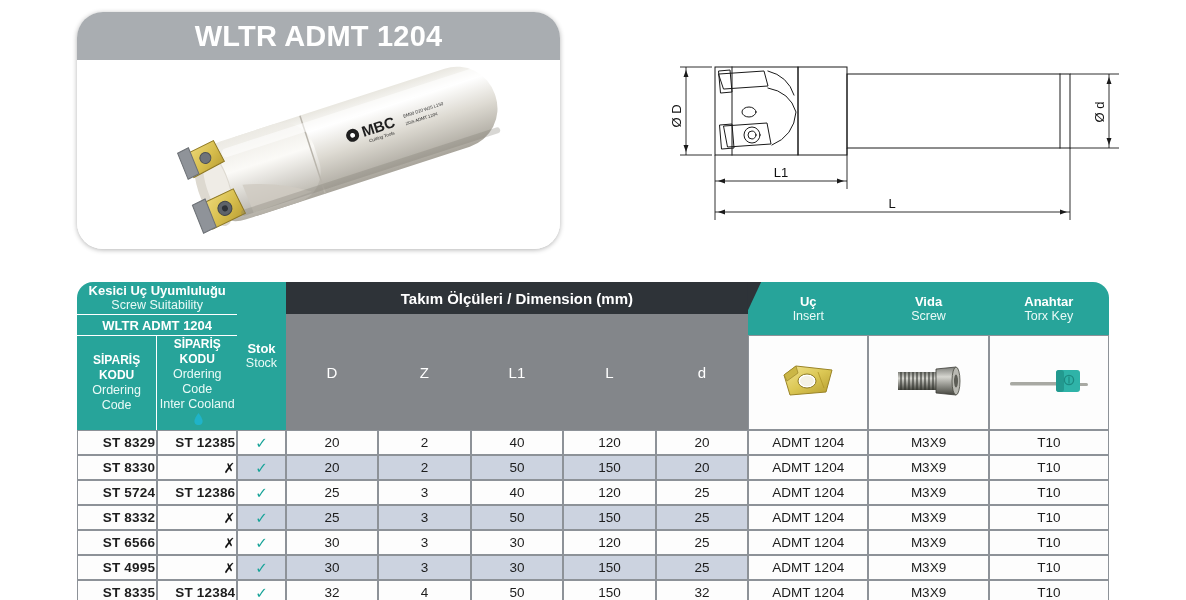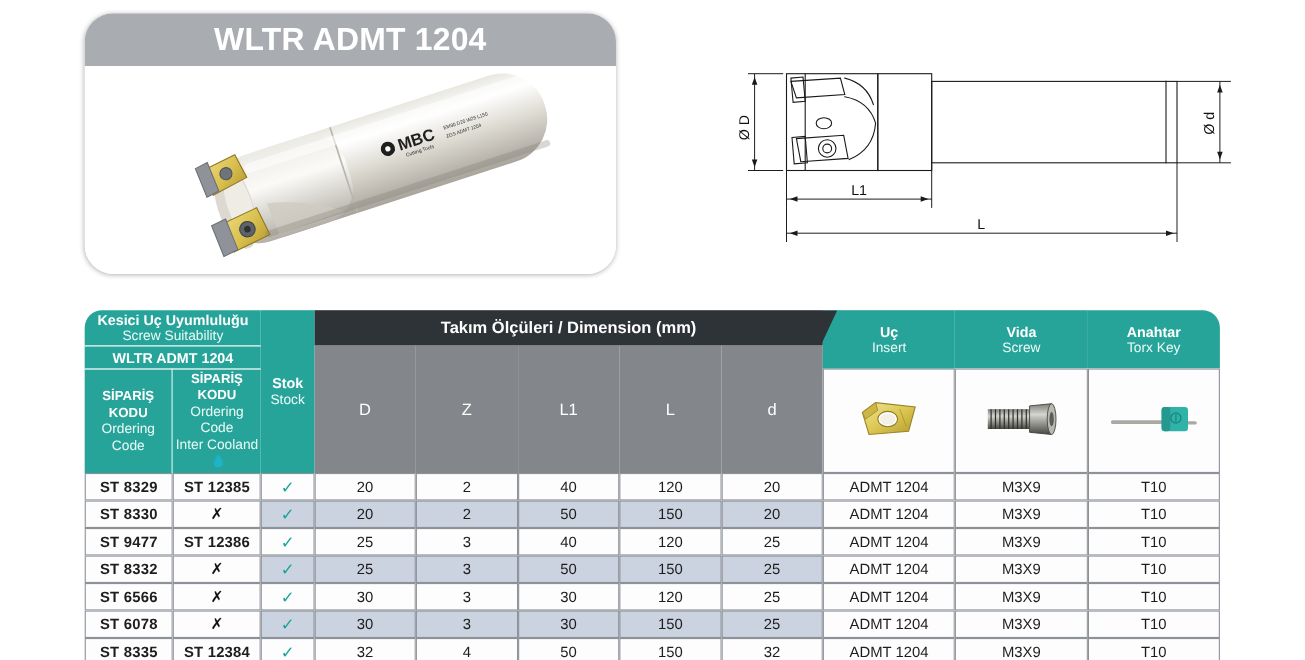--- a/index.html
+++ b/index.html
@@ -55,21 +55,21 @@
 
   
   td.cell{
     border:1px solid #8d9298;
     text-align:center;vertical-align:middle;
     height:21px;font-size:13.5px;color:#1d1d1d;
     background:#fdfdfd;
   }
   tr.alt td.cell{background:#ccd3e0;}
   tr.alt td.cell.plain{background:#fdfdfd;}
-  td.cell.code{font-weight:bold;letter-spacing:.2px;}
+  td.cell.code{font-weight:bold;letter-spacing:.2px;text-align:right;}
   .tick{color:#17a398;font-size:15px;font-weight:bold;}
   .cross{color:#111;font-size:14px;font-weight:bold;}
 
   .icon-cell{background:#fdfdfd;border:1px solid #8d9298;height:44px;text-align:center;vertical-align:middle;}
 
   .droplet{display:inline-block;vertical-align:-2px;margin-left:2px;}
 </style>
 </head>
 <body>
 
@@ -364,21 +364,21 @@
         <td class="cell">20</td>
         <td class="cell">2</td>
         <td class="cell">50</td>
         <td class="cell">150</td>
         <td class="cell">20</td>
         <td class="cell plain">ADMT 1204</td>
         <td class="cell plain">M3X9</td>
         <td class="cell plain">T10</td>
       </tr>
       <tr>
-        <td class="cell code plain">ST 9477</td>
+        <td class="cell code plain">ST 5724</td>
         <td class="cell code plain">ST 12386</td>
         <td class="cell"><span class="tick">✓</span></td>
         <td class="cell">25</td>
         <td class="cell">3</td>
         <td class="cell">40</td>
         <td class="cell">120</td>
         <td class="cell">25</td>
         <td class="cell plain">ADMT 1204</td>
         <td class="cell plain">M3X9</td>
         <td class="cell plain">T10</td>
@@ -403,21 +403,21 @@
         <td class="cell">30</td>
         <td class="cell">3</td>
         <td class="cell">30</td>
         <td class="cell">120</td>
         <td class="cell">25</td>
         <td class="cell plain">ADMT 1204</td>
         <td class="cell plain">M3X9</td>
         <td class="cell plain">T10</td>
       </tr>
       <tr class="alt">
-        <td class="cell code plain">ST 6078</td>
+        <td class="cell code plain">ST 4995</td>
         <td class="cell code plain"><span class="cross">✗</span></td>
         <td class="cell"><span class="tick">✓</span></td>
         <td class="cell">30</td>
         <td class="cell">3</td>
         <td class="cell">30</td>
         <td class="cell">150</td>
         <td class="cell">25</td>
         <td class="cell plain">ADMT 1204</td>
         <td class="cell plain">M3X9</td>
         <td class="cell plain">T10</td>

